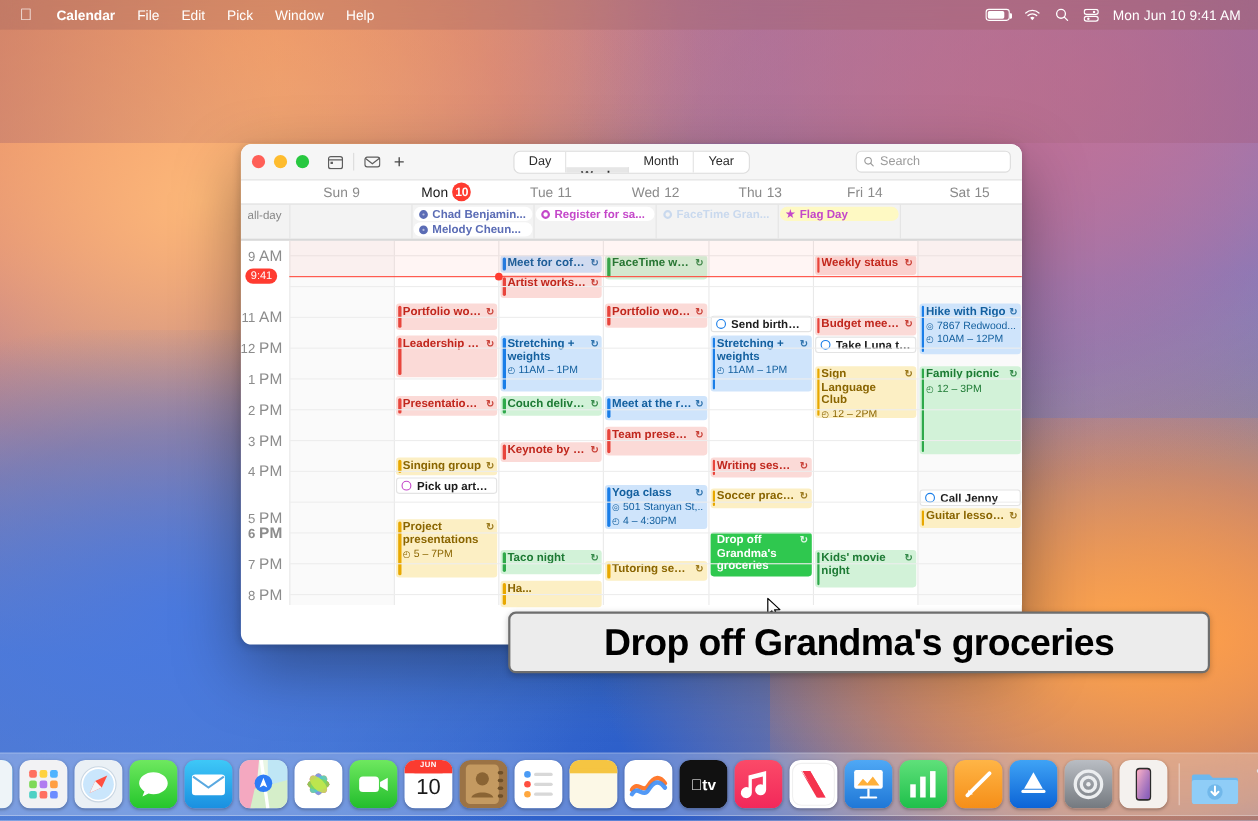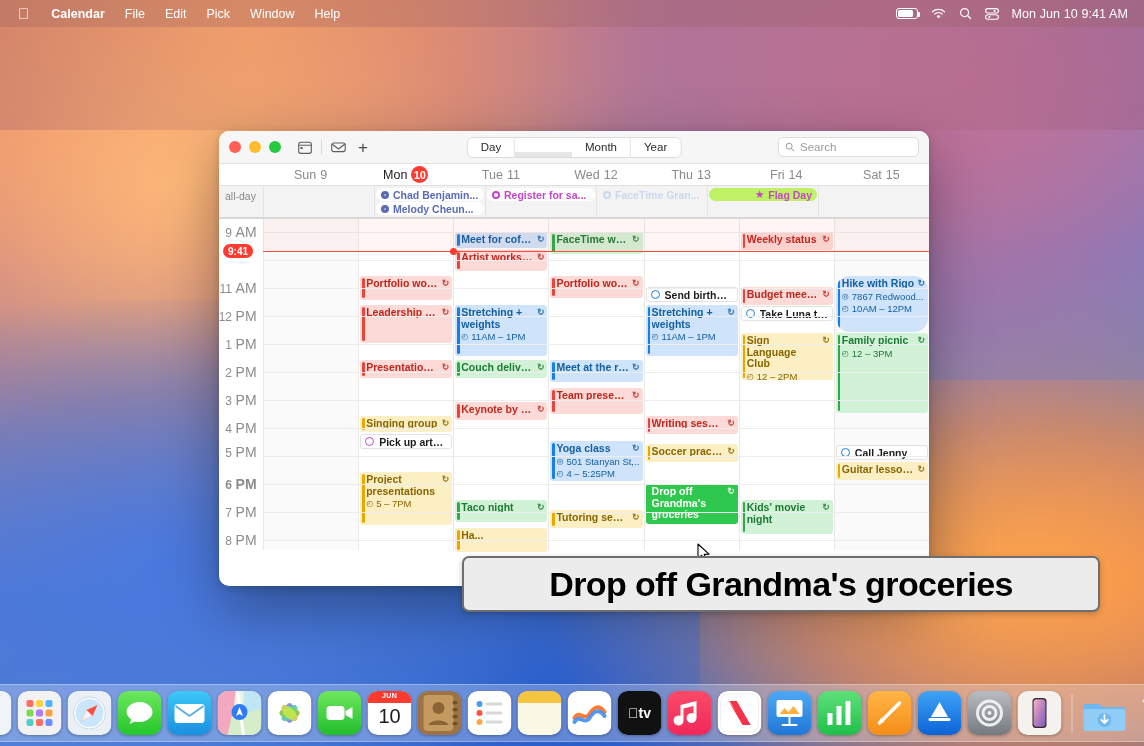--- a/index.html
+++ b/index.html
@@ -170,21 +170,21 @@
     font-size:10.5px; font-weight:bold; color:#1c1c1c;
   }
   .rem .circ { width:9px; height:9px; border-radius:50%; border:1.6px solid; flex:none;}
   .rem .nm { overflow:hidden; text-overflow:ellipsis; white-space:nowrap;}
 
   
   #nowline { position:absolute; left:44px; right:0; height:1px; background:#ff4a3d; z-index:6;}
   #nowdot { position:absolute; width:7px; height:7px; border-radius:50%; background:#ff3b30; z-index:7; }
   #nowbadge {
     position:absolute; left:4px; height:14px; background:#ff3b30; color:#fff;
-    border-radius:7px; font-size:10px; font-weight:bold; padding: 0 5px;
+    border-radius:7px; font-size:10px; font-weight:normal; padding: 0 5px;
     display:flex; align-items:center; z-index:8; transform: translateY(-50%);
   }
   #nowshade { position:absolute; left:44px; right:0; background:rgba(255,59,48,0.05); z-index:1;}
 
   
   #cursor { position:absolute; left:697px; top:543px; z-index:40; }
 
   
   #caption {
     position:absolute; left:462px; top:556px; width:638px; height:56px;
@@ -346,38 +346,38 @@
           <span class="lbl">Register for sa...</span>
         </div>
       </div>
       <div class="adcol">
         <div class="adchip" style="color: rgb(168, 196, 234); background: transparent; opacity: 0.55;">
           <span class="dot"></span>
           <span class="lbl">FaceTime Gran...</span>
         </div>
       </div>
       <div class="adcol">
-        <div class="adchip" style="color: rgb(196, 71, 201); background: #bef264; justify-content: flex-end;">
+        <div class="adchip" style="color: rgb(196, 71, 201); background: #fef9c3;">
           <span class="dot star"></span>
           <span class="lbl">Flag Day</span>
         </div>
       </div>
       <div class="adcol"></div>
     </div>
 
   <div id="gridwrap">
     <div id="hours">
         <div class="hr" style="top: 13px;"><span>9</span> <em>AM</em></div>
         <div class="hr" style="top: 69px;"><span>11</span> <em>AM</em></div>
         <div class="hr" style="top: 97px;"><span>12</span> <em>PM</em></div>
         <div class="hr" style="top: 125px;"><span>1</span> <em>PM</em></div>
         <div class="hr" style="top: 153px;"><span>2</span> <em>PM</em></div>
         <div class="hr" style="top: 181px;"><span>3</span> <em>PM</em></div>
         <div class="hr" style="top: 209px;"><span>4</span> <em>PM</em></div>
-        <div class="hr" style="top: 233px;"><span>5</span> <em>PM</em></div>
+        <div class="hr" style="top: 251px;"><span>5</span> <em>PM</em></div>
         <div class="hr" style="top: 265px; font-weight: bold;"><span>6</span> <em>PM</em></div>
         <div class="hr" style="top: 293px;"><span>7</span> <em>PM</em></div>
         <div class="hr" style="top: 321px;"><span>8</span> <em>PM</em></div>
       </div>
     <div id="cols">
         <div class="daycol weekend"></div>
         <div class="daycol">
           <div class="ev" style="top: 57px; height: 24px; background: rgb(251, 218, 215); color: rgb(192, 39, 29);">
             <span class="bar" style="background: rgb(232, 69, 60);"></span>
             <div class="row1">
@@ -510,21 +510,21 @@
             <div class="row1">
               <span class="nm">Yoga class</span>
               <span class="rep">↻</span>
             </div>
             <div class="meta">
               <span class="g">◎</span>
               <span>501 Stanyan St,...</span>
             </div>
             <div class="meta">
               <span class="g">◴</span>
-              <span>4 – 5:25PM</span>
+              <span>4 – 4:30PM</span>
             </div>
           </div>
           <div class="ev" style="top: 291px; height: 18px; background: rgb(252, 239, 196); color: rgb(138, 101, 0);">
             <span class="bar" style="background: rgb(232, 168, 0);"></span>
             <div class="row1">
               <span class="nm">Tutoring session</span>
               <span class="rep">↻</span>
             </div>
           </div>
         </div>
@@ -598,21 +598,21 @@
           </div>
           <div class="ev multi" style="top: 281px; height: 34px; background: rgb(210, 242, 216); color: rgb(29, 122, 52);">
             <span class="bar" style="background: rgb(47, 169, 75);"></span>
             <div class="row1">
               <span class="nm">Kids' movie night</span>
               <span class="rep">↻</span>
             </div>
           </div>
         </div>
         <div class="daycol weekend">
-          <div class="ev multi" style="top: 57px; height: 56px; background: rgb(207, 228, 251); color: rgb(20, 96, 159); border-radius: 14px;">
+          <div class="ev multi" style="top: 57px; height: 46px; background: rgb(207, 228, 251); color: rgb(20, 96, 159);">
             <span class="bar" style="background: rgb(26, 126, 232);"></span>
             <div class="row1">
               <span class="nm">Hike with Rigo</span>
               <span class="rep">↻</span>
             </div>
             <div class="meta">
               <span class="g">◎</span>
               <span>7867 Redwood...</span>
             </div>
             <div class="meta">

